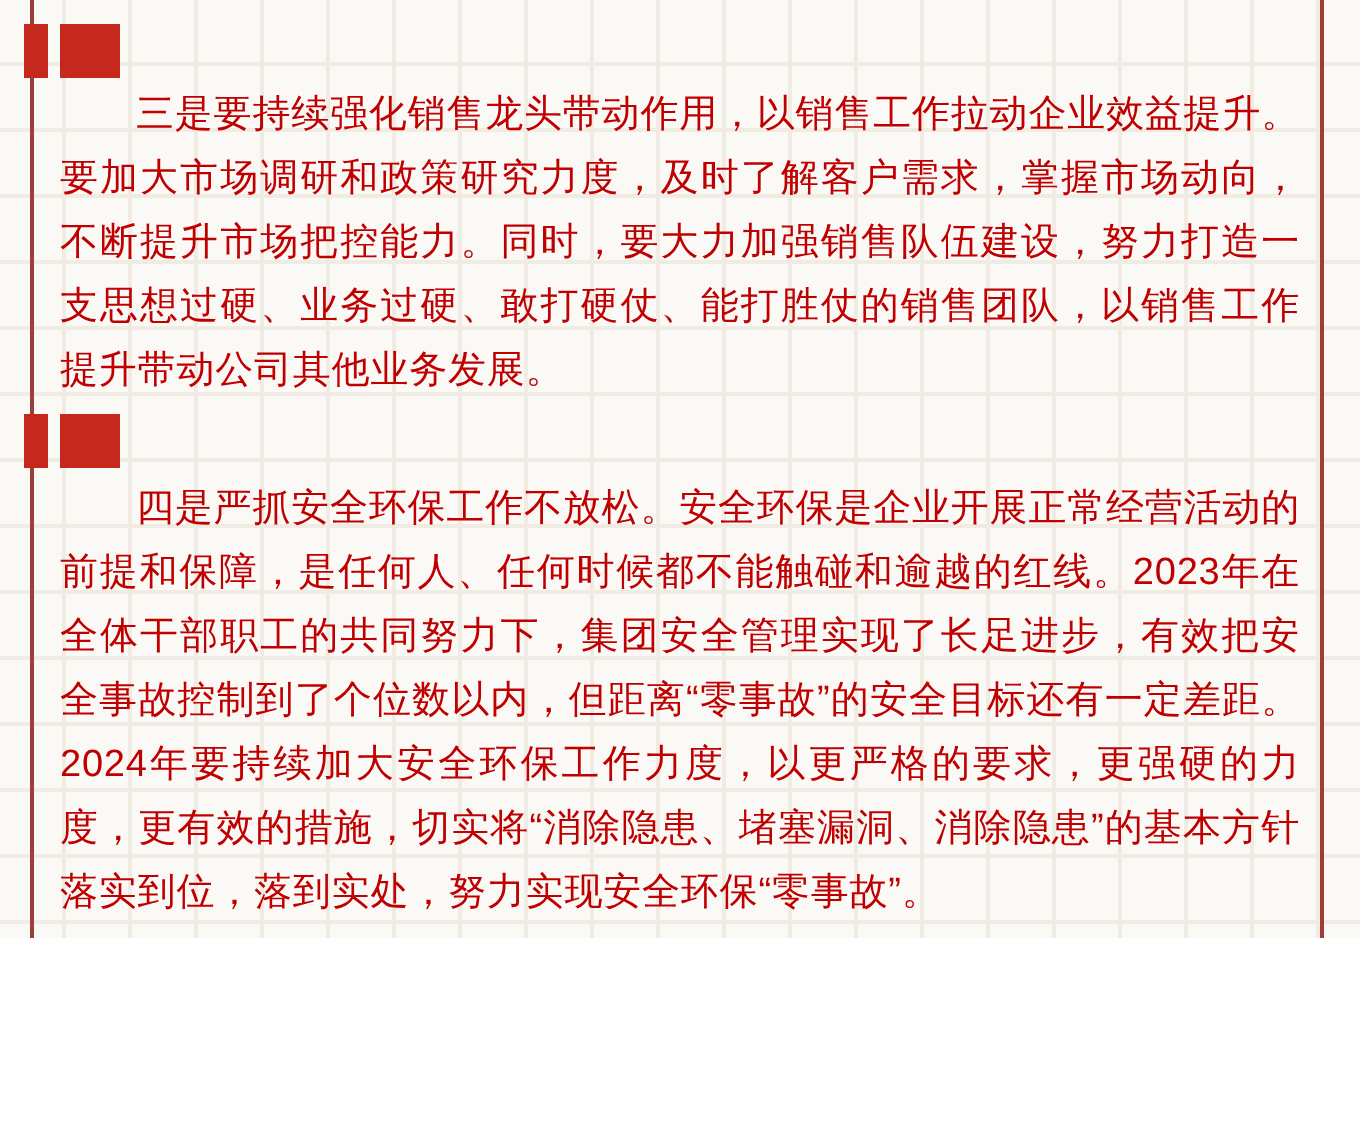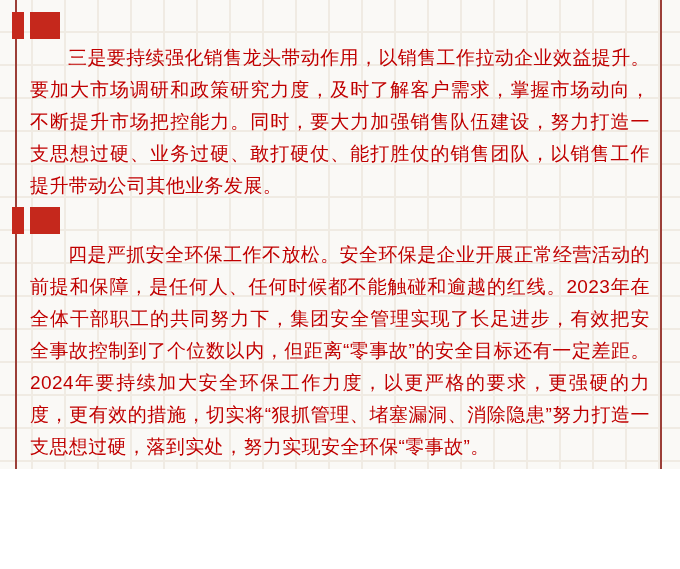--- a/index.html
+++ b/index.html
@@ -95,18 +95,18 @@
       <span class="sq"></span>
     </div>
     <p class="para para-1">三是要持续强化销售龙头带动作用，以销售工作拉动企业效益提升。要加大市场调研和政策研究力度，及时了解客户需求，掌握市场动向，不断提升市场把控能力。同时，要大力加强销售队伍建设，努力打造一支思想过硬、业务过硬、敢打硬仗、能打胜仗的销售团队，以销售工作提升带动公司其他业务发展。</p>
   </div>
 
   <div class="section">
     <div class="marker marker-2">
       <span class="bar"></span>
       <span class="sq"></span>
     </div>
-    <p class="para para-2">四是严抓安全环保工作不放松。安全环保是企业开展正常经营活动的前提和保障，是任何人、任何时候都不能触碰和逾越的红线。2023年在全体干部职工的共同努力下，集团安全管理实现了长足进步，有效把安全事故控制到了个位数以内，但距离“零事故”的安全目标还有一定差距。2024年要持续加大安全环保工作力度，以更严格的要求，更强硬的力度，更有效的措施，切实将“狠抓管理、堵塞漏洞、消除隐患”努力打造一支思想过硬，落到实处，努力实现安全环保“零事故”。</p>
+    <p class="para para-2">四是严抓安全环保工作不放松。安全环保是企业开展正常经营活动的前提和保障，是任何人、任何时候都不能触碰和逾越的红线。2023年在全体干部职工的共同努力下，集团安全管理实现了长足进步，有效把安全事故控制到了个位数以内，但距离“零事故”的安全目标还有一定差距。2024年要持续加大安全环保工作力度，以更严格的要求，更强硬的力度，更有效的措施，切实将“消除隐患、堵塞漏洞、消除隐患”的基本方针落实到位，落到实处，努力实现安全环保“零事故”。</p>
   </div>
 
   <div class="corner-triangle"></div>
 
 </div>
 
 </body></html>

